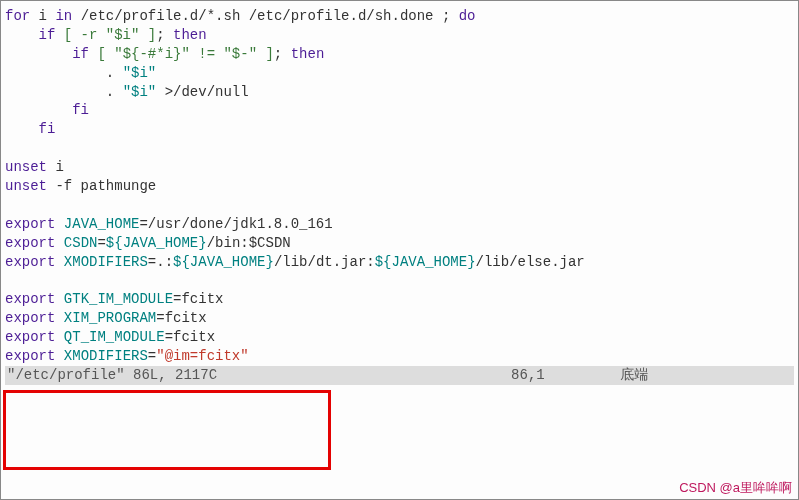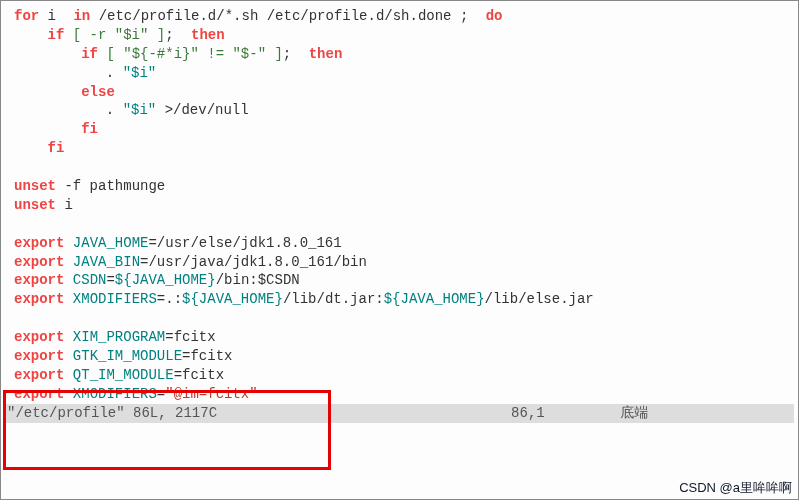--- a/index.html
+++ b/index.html
@@ -9,69 +9,67 @@
       background: #fdfdfd;
       width: 799px;
       height: 500px;
       position: relative;
       border: 1px solid #888;
       padding: 6px 4px;
       line-height: 1.35;
       overflow: hidden;
     }
     .code-line { white-space: pre; }
-    .kw { color: #ef4444; font-weight: bold; margin-left: 9px; }
+    .kw { color: #4c1d95; font-weight: normal; }
     .cond { color: #3a7a3a; }
     .var { color: #008080; }
     .str { color: #c0392b; }
     .plain { color: #333; }
     .red-box {
       position: absolute;
       border: 3px solid #e40202;
       pointer-events: none;
     }
     .status-bar {
       background: #dddddd;
       color: #555;
       font-family: "Courier New", monospace;
       white-space: pre;
       padding: 0 2px;
     }
     .watermark {
       position: absolute;
       bottom: 2px;
       right: 6px;
-      color: #0f172a;
+      color: #be185d;
       font-size: 13px;
       font-family: sans-serif;
     }
   </style>
 </head>
 <body>
 
 <div>
 <div class="code-line"><span class="kw">for</span><span class="plain"> i </span><span class="kw">in</span><span class="plain"> /etc/profile.d/*.sh /etc/profile.d/sh.done ; </span><span class="kw">do</span></div>
 <div class="code-line"><span class="kw">    if </span><span class="cond">[ -r "$i" ]</span><span class="plain">; </span><span class="kw">then</span></div>
 <div class="code-line"><span class="kw">        if </span><span class="cond">[ "${-#*i}" != "$-" ]</span><span class="plain">; </span><span class="kw">then</span></div>
 <div class="code-line"><span class="plain">            . </span><span class="var">"$i"</span></div>
-<div class="code-line"><span class="kw">        else</span></div>
 <div class="code-line"><span class="plain">            . </span><span class="var">"$i"</span><span class="plain"> &gt;/dev/null</span></div>
 <div class="code-line"><span class="kw">        fi</span></div>
 <div class="code-line"><span class="kw">    fi</span></div>
 <div class="code-line"><span></span>&nbsp;</div>
+<div class="code-line"><span class="kw">unset</span><span class="plain"> i</span></div>
 <div class="code-line"><span class="kw">unset</span><span class="plain"> -f pathmunge</span></div>
-<div class="code-line"><span class="kw">unset</span><span class="plain"> i</span></div>
 <div class="code-line"><span></span>&nbsp;</div>
-<div class="code-line"><span class="kw">export</span><span class="var"> JAVA_HOME</span><span class="plain">=/usr/else/jdk1.8.0_161</span></div>
-<div class="code-line"><span class="kw">export</span><span class="var"> JAVA_BIN</span><span class="plain">=/usr/java/jdk1.8.0_161/bin</span></div>
+<div class="code-line"><span class="kw">export</span><span class="var"> JAVA_HOME</span><span class="plain">=/usr/done/jdk1.8.0_161</span></div>
 <div class="code-line"><span class="kw">export</span><span class="var"> CSDN</span><span class="plain">=</span><span class="var">${JAVA_HOME}</span><span class="plain">/bin:$CSDN</span></div>
 <div class="code-line"><span class="kw">export</span><span class="var"> XMODIFIERS</span><span class="plain">=.:</span><span class="var">${JAVA_HOME}</span><span class="plain">/lib/dt.jar:</span><span class="var">${JAVA_HOME}</span><span class="plain">/lib/else.jar</span></div>
 <div class="code-line"><span></span>&nbsp;</div>
+<div class="code-line"><span class="kw">export</span><span class="var"> GTK_IM_MODULE</span><span class="plain">=fcitx</span></div>
 <div class="code-line"><span class="kw">export</span><span class="var"> XIM_PROGRAM</span><span class="plain">=fcitx</span></div>
-<div class="code-line"><span class="kw">export</span><span class="var"> GTK_IM_MODULE</span><span class="plain">=fcitx</span></div>
 <div class="code-line"><span class="kw">export</span><span class="var"> QT_IM_MODULE</span><span class="plain">=fcitx</span></div>
 <div class="code-line"><span class="kw">export</span><span class="var"> XMODIFIERS</span><span class="plain">=</span><span class="str">"@im=fcitx"</span></div>
 </div>
 
 <div class="status-bar"><span>"/etc/profile" 86L, 2117C</span><span>                                   </span><span>86,1</span><span>         </span><span>底端</span></div>
 
 <div class="red-box" id="redbox" style="top: 389px; left: 2px; width: 328px; height: 80px;"></div>
 
 <div class="watermark">CSDN @a里哞哞啊</div>
 

